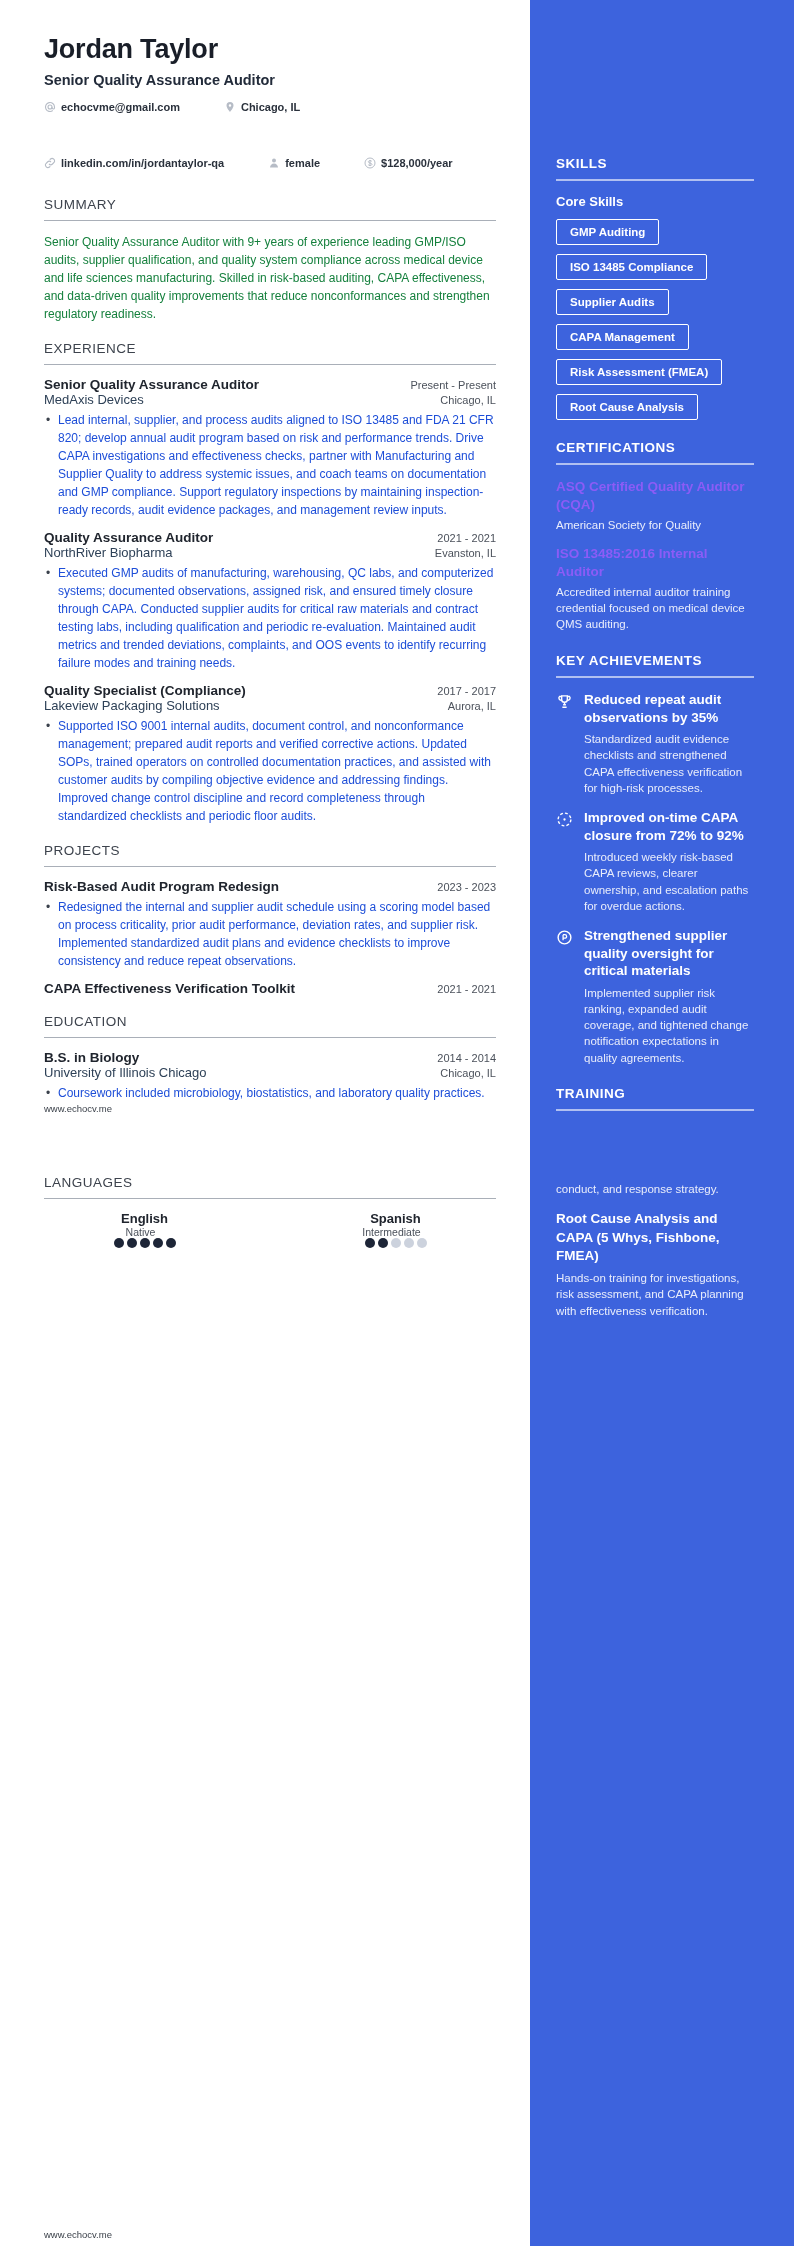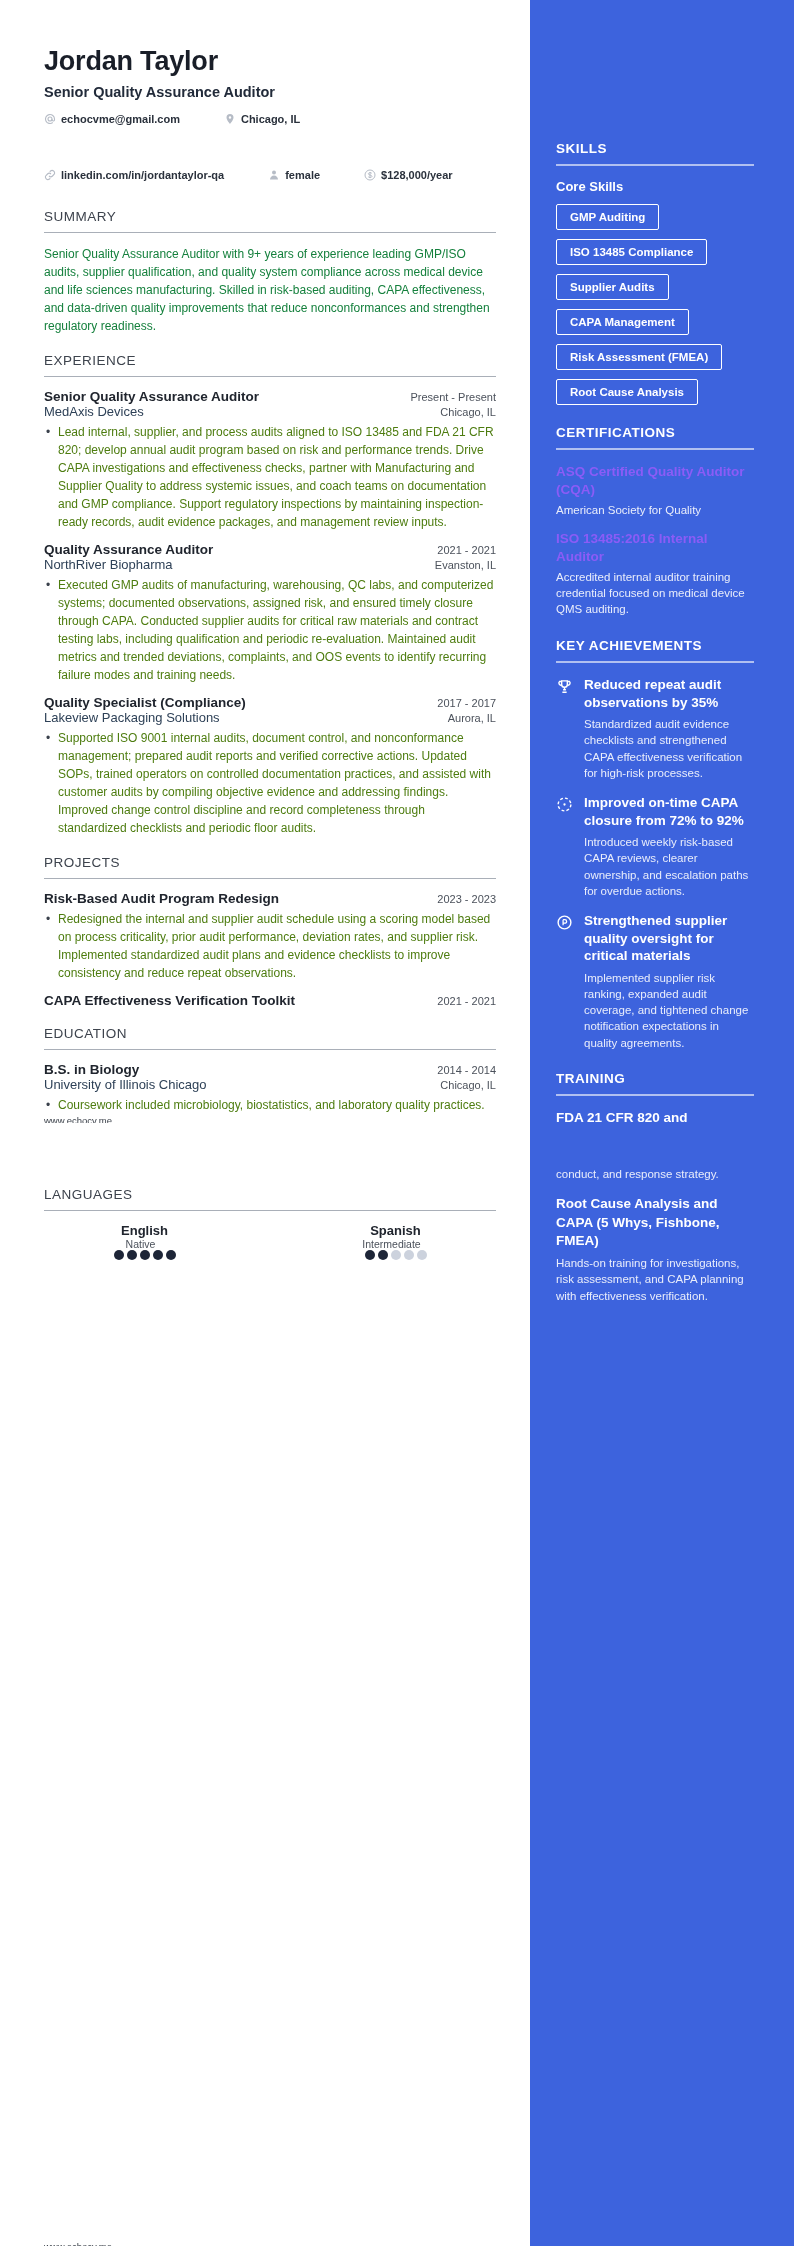--- a/index.html
+++ b/index.html
@@ -2,56 +2,56 @@
 <html><head>
 <meta charset="utf-8">
 <style>
   * { margin:0; padding:0; box-sizing:border-box; }
   body { background:#ffffff; font-family:"Liberation Sans", sans-serif; }
   .canvas { width:794px; height:2246px; position:relative; background:#fff; margin:0 auto; }
   .page { position:relative; width:794px; height:1123px; overflow:hidden; }
   .sidebar-bg { position:absolute; top:0; right:0; width:264px; height:100%; background:#3D63DD; }
 
   
-  .left-col { position:absolute; left:0; top:12px; width:530px; height:100%; padding:34px 34px 0 44px; }
+  .left-col { position:absolute; left:0; top:0; width:530px; height:100%; padding:34px 34px 0 44px; }
   .name { font-size:27px; font-weight:700; color:#191e28; letter-spacing:-0.2px; margin-bottom:7px; }
   .subtitle { font-size:14.5px; font-weight:700; color:#222b3a; margin-bottom:13px; }
   .contacts { display:flex; flex-wrap:wrap; column-gap:13px; row-gap:9px; margin-bottom:28px; max-width:452px;gap:44px; }
   .contact-item { display:flex; align-items:center; gap:5px; font-size:11px; font-weight:700; color:#2a313c; }
   .contact-item svg { display:block; }
   .cicon { color:#b6bcc6; }
 
   .section { margin-bottom:18px; }
   .section-heading { font-size:13.5px; font-weight:500; color:#3d434d; letter-spacing:0.5px;
     border-bottom:1.5px solid #a9afb8; padding-bottom:8px; margin-bottom:12px; }
   .summary-text { font-size:12px; color:#15803d; line-height:1.5; max-width:452px; }
 
   .entry { margin-bottom:11px; }
   .entry-row { display:flex; justify-content:space-between; align-items:baseline; }
   .entry-title { font-size:13.5px; font-weight:700; color:#20252e; }
   .entry-date { font-size:11px; color:#4b515b; white-space:nowrap; }
   .entry-company { font-size:13px; font-weight:500; color:#2e4157; }
   .entry-loc { font-size:11px; color:#4b515b; white-space:nowrap; }
   .entry ul { list-style:none; margin-top:4px; }
-  .entry ul li { font-size:12px; color:#4d7c0f; line-height:1.5; padding-left:14px; position:relative; max-width:452px; }
+  .entry ul li { font-size:12px; color:#1d4ed8; line-height:1.5; padding-left:14px; position:relative; max-width:452px; }
   .entry ul li::before { content:"•"; position:absolute; left:2px; color:#3a414b; }
 
   .page-footer { position:absolute; left:44px; bottom:9px; font-size:9.5px; color:#3c424b; }
 
   
   .lang-row { display:flex; gap:50px; align-items:center; }
   .lang-item { display:flex; align-items:center; width:236px;flex-direction:column; }
   .lang-name { font-size:13px; font-weight:700; color:#20252e; flex:1; }
   .lang-level { font-size:10.5px; color:#4b515b; margin-right:8px; }
   .dots { display:flex; gap:3px; align-items:center; }
   .dot { width:10px; height:10px; border-radius:50%; background:#ccd2dd; }
   .dot.filled { background:#1d2537; }
 
   
-  .sidebar-content { position:absolute; top:1px; right:0; width:264px; height:100%; padding:140px 40px 0 26px; }
+  .sidebar-content { position:absolute; top:16px; right:0; width:264px; height:100%; padding:140px 40px 0 26px; }
   .sidebar-content.p2 { padding-top:42px; }
   .sb-section { margin-bottom:20px; }
   .sb-heading { font-size:13.5px; font-weight:700; color:#ffffff; letter-spacing:0.5px;
     border-bottom:2px solid rgba(255,255,255,0.6); padding-bottom:8px; margin-bottom:13px; }
   .sb-sub { font-size:13px; font-weight:700; color:#ffffff; margin-bottom:10px; }
   .chip { display:table; border:1.5px solid #ffffff; border-radius:2px; color:#ffffff;
     font-size:11.5px; font-weight:700; padding:6px 13px; margin-bottom:9px; }
   .cert-title { font-size:13.5px; font-weight:700; color:#8b5cf6; line-height:1.32; margin-bottom:4px; }
   .cert-sub { font-size:11.5px; color:#e9edfb; line-height:1.38; margin-bottom:12px; }
   .ach-item { display:flex; gap:11px; margin-bottom:13px; }

